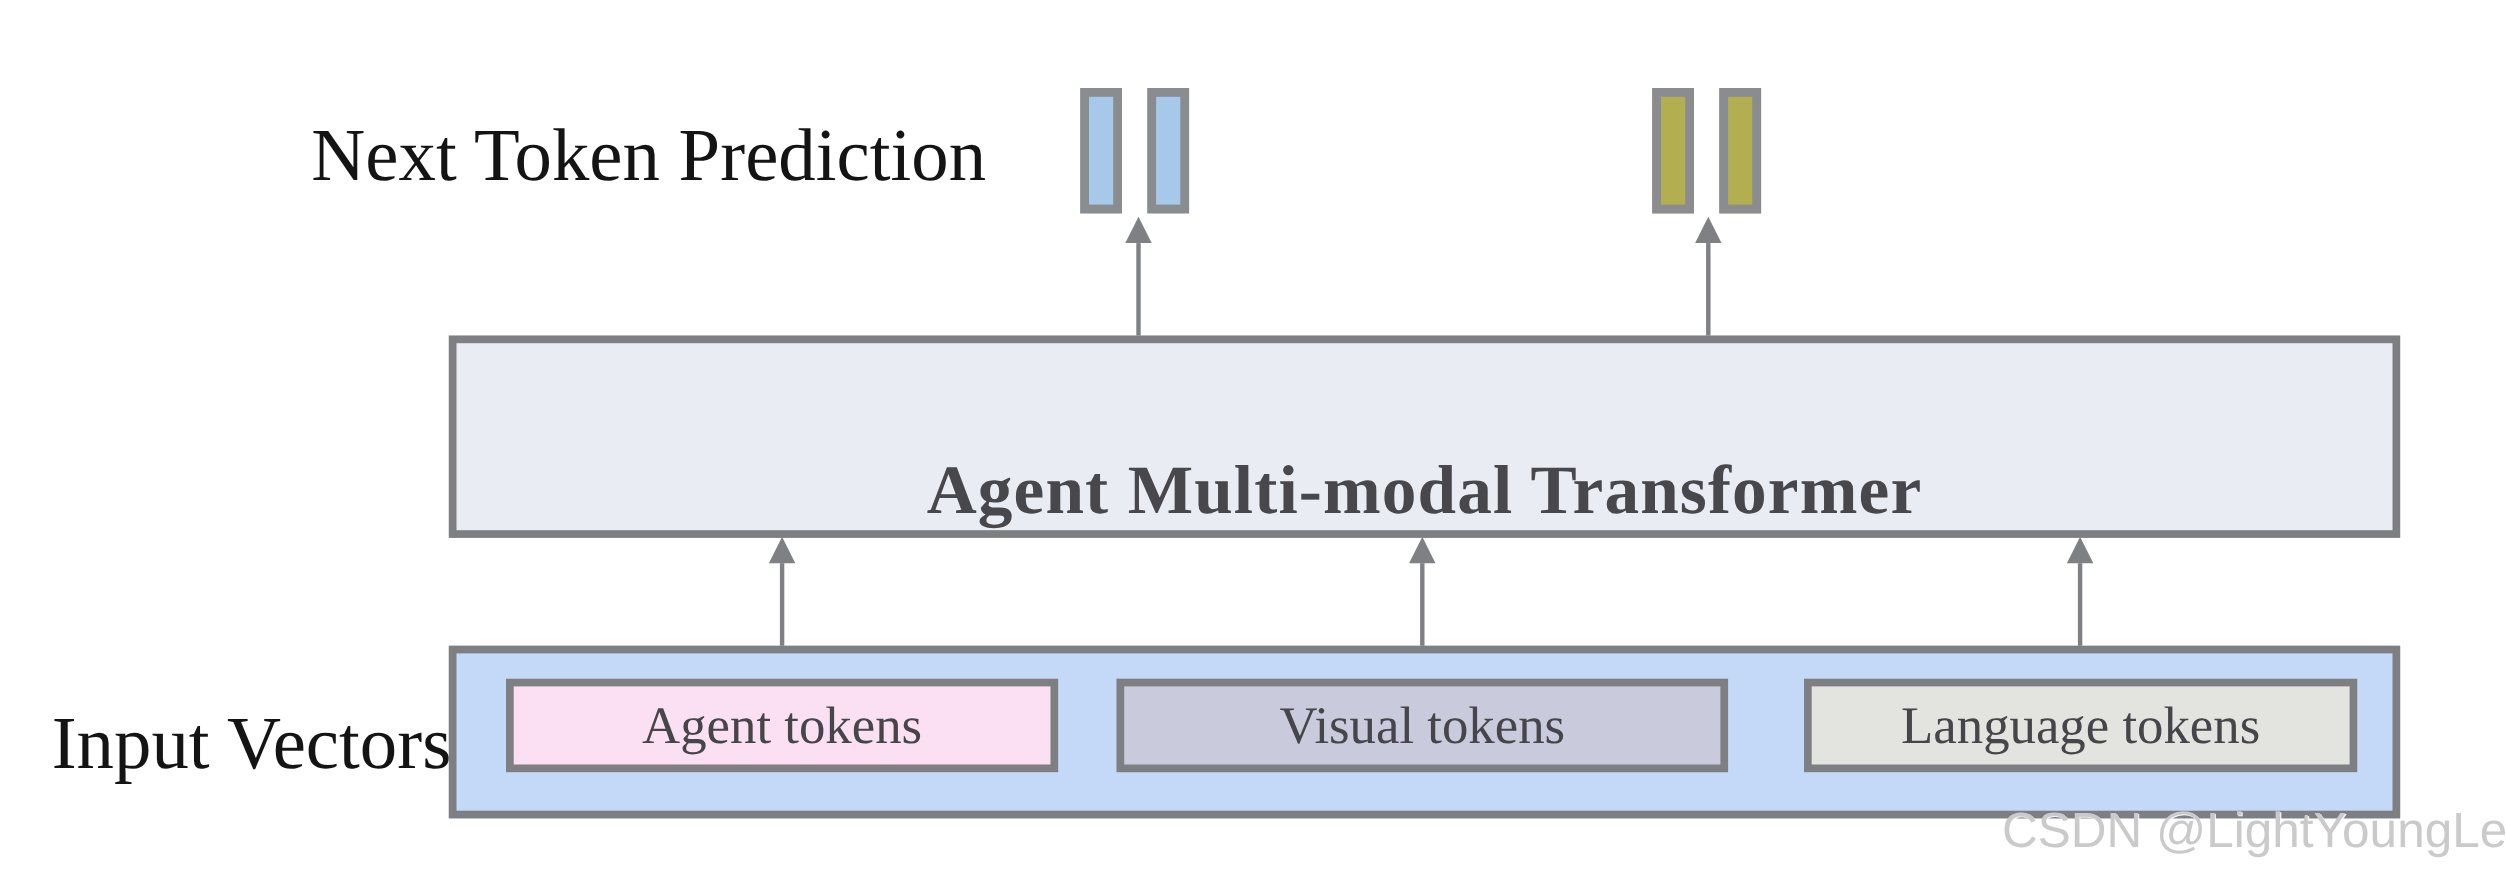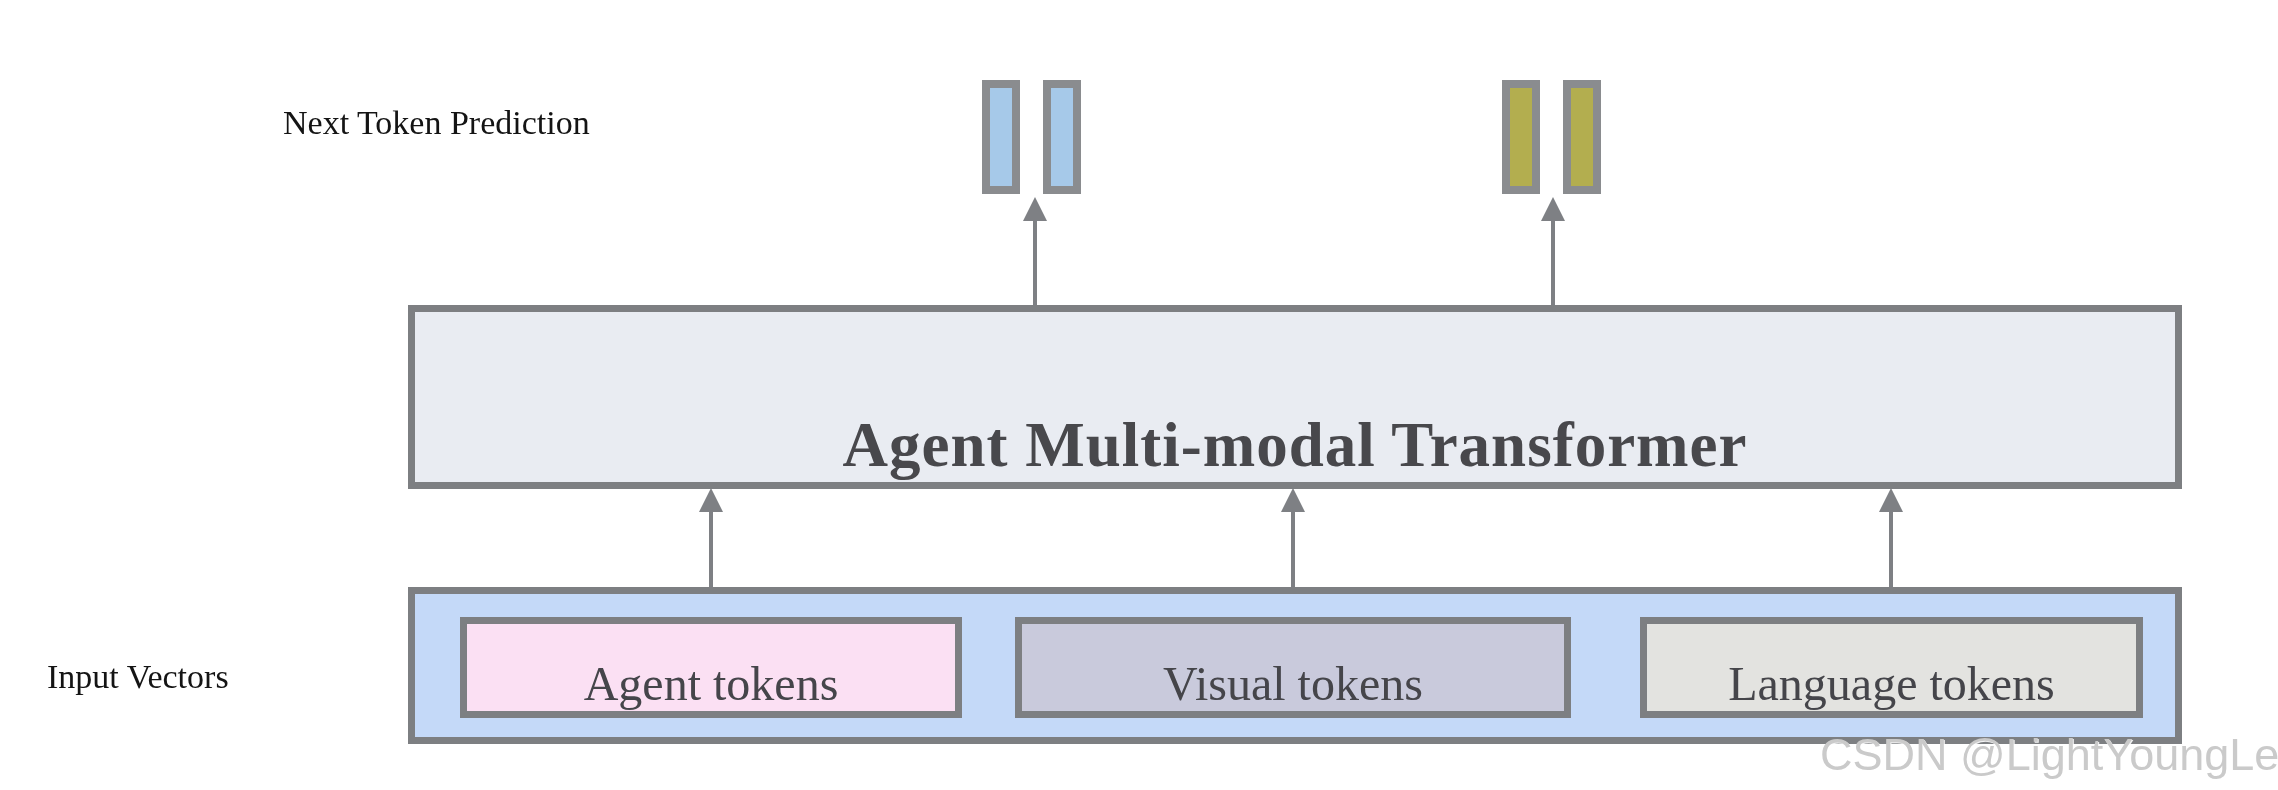--- a/index.html
+++ b/index.html
@@ -5,21 +5,21 @@
   html,body{margin:0;padding:0;background:#fff;}
   .canvas{
     position:relative;
     width:2278px;height:790px;
     background:var(--background,#fff);
     overflow:hidden;
     font-family:"Liberation Serif", serif;
   }
   .side-label{
     position:absolute;
-    font-size:34px;line-height:1.1;
+    font-size:68px;line-height:1.1;
     color:var(--label-text,#141414);
     white-space:nowrap;
   }
   .bar-pair{
     position:absolute;top:80px;
     display:flex;gap:23px;
   }
   .token-bar{
     display:block;
     width:38px;height:114px;
@@ -39,24 +39,24 @@
   .transformer-title{
     font-size:63px;font-weight:bold;letter-spacing:1px;
     color:var(--title-text,#48484c);
     white-space:nowrap;
   }
   .input-container{
     top:587px;height:157px;
     background:var(--input-container-fill,#c4d9f8);
   }
   .token-box{
-    position:absolute;top:23px;height:101px;
+    position:absolute;top:23px;height:85px;
     border:7px solid var(--box-border,#7d7f82);
     box-sizing:border-box;
-    display:flex;align-items:flex-end;justify-content:center;
+    display:flex;align-items:center;justify-content:center;
   }
   .token-box .token-label{
     font-size:48px;
     color:var(--token-text,#45454a);
     white-space:nowrap;
   }
   .arrow{
     position:absolute;width:4px;
     background:var(--arrow,#7e8084);
   }
@@ -111,17 +111,17 @@
       <span class="token-label">Agent tokens</span>
     </div>
     <div class="token-box" style="left: 600px; width: 556px; background-color: rgb(201, 202, 220);">
       <span class="token-label">Visual tokens</span>
     </div>
     <div class="token-box" style="left: 1225px; width: 503px; background-color: rgb(227, 227, 224);">
       <span class="token-label">Language tokens</span>
     </div>
   </div>
 
-  <div class="side-label" style="left:47px;top:658px;">Input Vectors</div>
+  <div class="side-label" style="left:47px;top:638px;">Input Vectors</div>
 
   <div class="watermark">CSDN @LightYoungLee</div>
 
 </div>
 
 </body></html>

